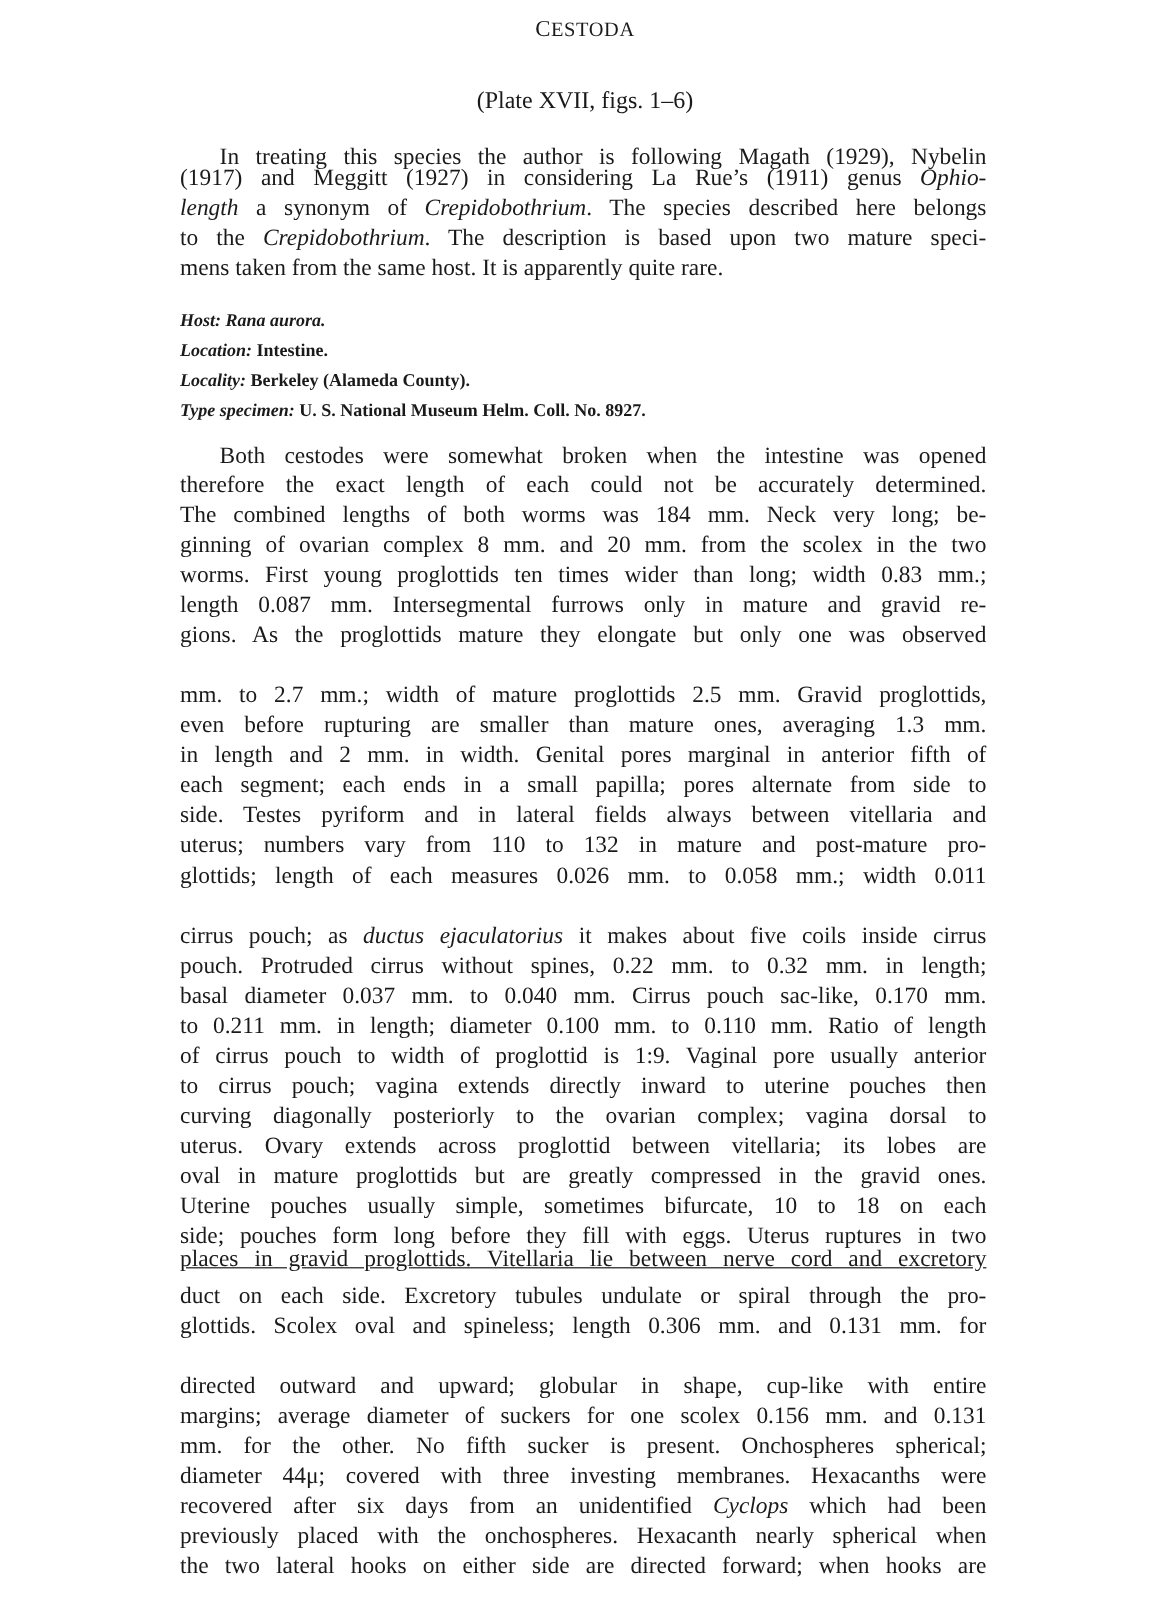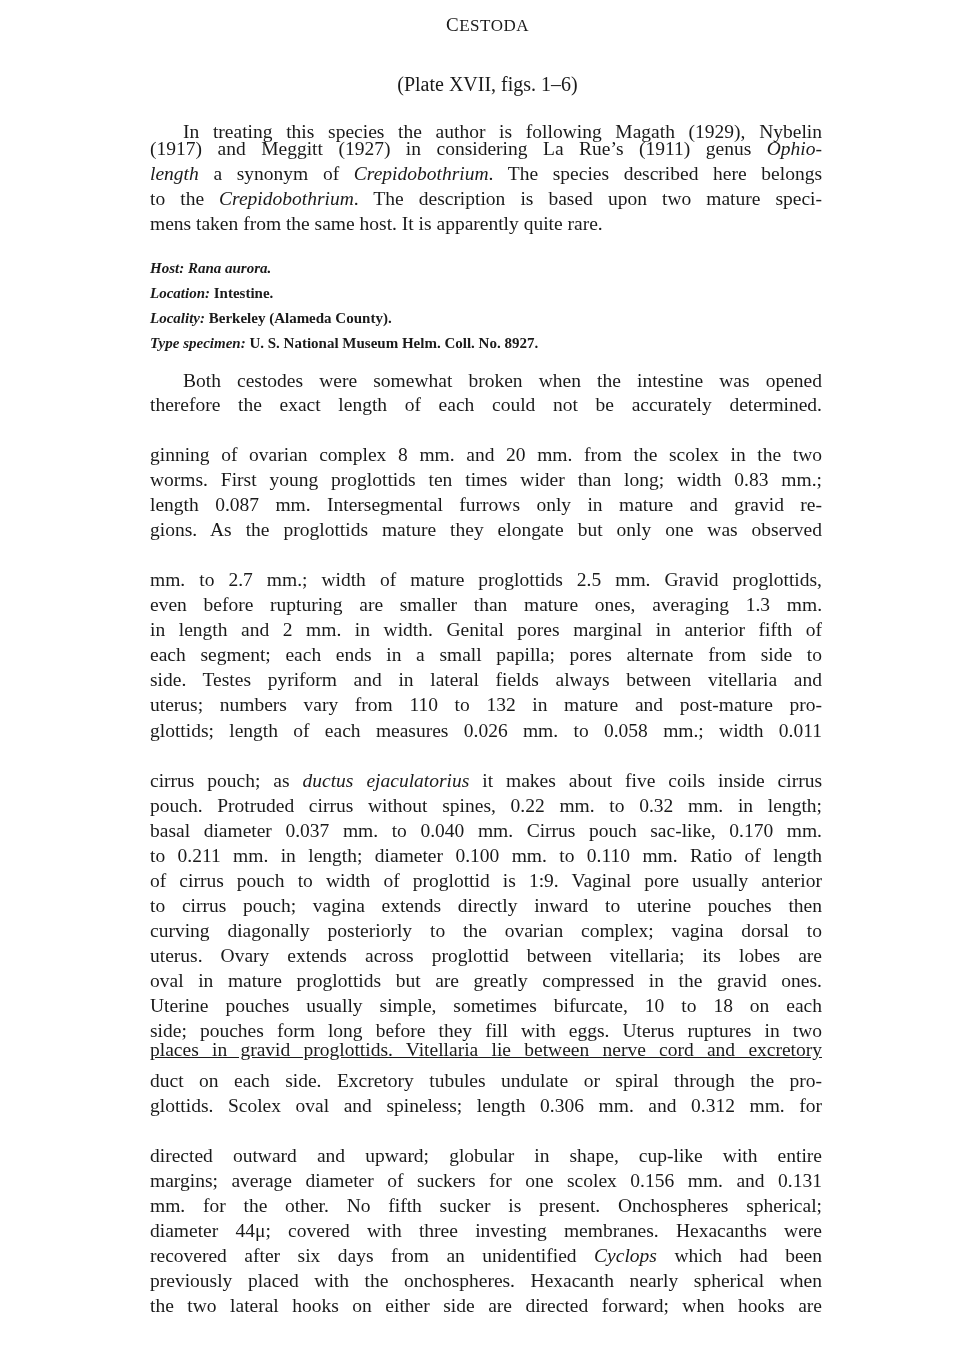--- a/index.html
+++ b/index.html
@@ -43,20 +43,21 @@
   <div class="line" style="top:187px;"><span>to the </span><i>Crepidobothrium</i><span>. The description is based upon two mature speci-</span></div>
   <div class="line last" style="top:212px;">mens taken from the same host. It is apparently quite rare.</div>
 
   <div class="meta" style="top:256px;"><i>Host:</i> <i>Rana aurora.</i></div>
   <div class="meta" style="top:281px;"><i>Location:</i><span> Intestine.</span></div>
   <div class="meta" style="top:306px;"><i>Locality:</i><span> Berkeley (Alameda County).</span></div>
   <div class="meta" style="top:331px;"><i>Type specimen:</i><span> U. S. National Museum Helm. Coll. No. 8927.</span></div>
 
   <div class="line indent" style="top:369px;">Both cestodes were somewhat broken when the intestine was opened</div>
   <div class="line" style="top:393px;">therefore the exact length of each could not be accurately determined.</div>
+  <div class="line" style="top:418px;">The combined lengths of both worms was 184 mm. Neck very long; be-</div>
   <div class="line" style="top:443px;">ginning of ovarian complex 8 mm. and 20 mm. from the scolex in the two</div>
   <div class="line" style="top:468px;">worms. First young proglottids ten times wider than long; width 0.83 mm.;</div>
   <div class="line" style="top:493px;">length 0.087 mm. Intersegmental furrows only in mature and gravid re-</div>
   <div class="line" style="top:518px;">gions. As the proglottids mature they elongate but only one was observed</div>
   <div class="line" style="top:568px;">mm. to 2.7 mm.; width of mature proglottids 2.5 mm. Gravid proglottids,</div>
   <div class="line" style="top:593px;">even before rupturing are smaller than mature ones, averaging 1.3 mm.</div>
   <div class="line" style="top:618px;">in length and 2 mm. in width. Genital pores marginal in anterior fifth of</div>
   <div class="line" style="top:643px;">each segment; each ends in a small papilla; pores alternate from side to</div>
   <div class="line" style="top:668px;">side. Testes pyriform and in lateral fields always between vitellaria and</div>
   <div class="line" style="top:693px;">uterus; numbers vary from 110 to 132 in mature and post-mature pro-</div>
@@ -67,21 +68,21 @@
   <div class="line" style="top:844px;">to 0.211 mm. in length; diameter 0.100 mm. to 0.110 mm. Ratio of length</div>
   <div class="line" style="top:869px;">of cirrus pouch to width of proglottid is 1:9. Vaginal pore usually anterior</div>
   <div class="line" style="top:894px;">to cirrus pouch; vagina extends directly inward to uterine pouches then</div>
   <div class="line" style="top:919px;">curving diagonally posteriorly to the ovarian complex; vagina dorsal to</div>
   <div class="line" style="top:944px;">uterus. Ovary extends across proglottid between vitellaria; its lobes are</div>
   <div class="line" style="top:969px;">oval in mature proglottids but are greatly compressed in the gravid ones.</div>
   <div class="line" style="top:994px;">Uterine pouches usually simple, sometimes bifurcate, 10 to 18 on each</div>
   <div class="line" style="top:1019px;">side; pouches form long before they fill with eggs. Uterus ruptures in two</div>
   <div class="line" style="top:1038px;text-decoration:underline;">places in gravid proglottids. Vitellaria lie between nerve cord and excretory</div>
   <div class="line" style="top:1069px;">duct on each side. Excretory tubules undulate or spiral through the pro-</div>
-  <div class="line" style="top:1094px;">glottids. Scolex oval and spineless; length 0.306 mm. and 0.312 mm. for</div>
+  <div class="line" style="top:1094px;">glottids. Scolex oval and spineless; length 0.306 mm. and 0.131 mm. for</div>
   <div class="line" style="top:1144px;">directed outward and upward; globular in shape, cup-like with entire</div>
   <div class="line" style="top:1169px;">margins; average diameter of suckers for one scolex 0.156 mm. and 0.131</div>
   <div class="line" style="top:1194px;">mm. for the other. No fifth sucker is present. Onchospheres spherical;</div>
   <div class="line" style="top:1219px;">diameter 44μ; covered with three investing membranes. Hexacanths were</div>
   <div class="line" style="top:1244px;"><span>recovered after six days from an unidentified </span><i>Cyclops</i><span> which had been</span></div>
   <div class="line" style="top:1269px;">previously placed with the onchospheres. Hexacanth nearly spherical when</div>
   <div class="line" style="top:1294px;">the two lateral hooks on either side are directed forward; when hooks are</div>
 
 </div>
 

